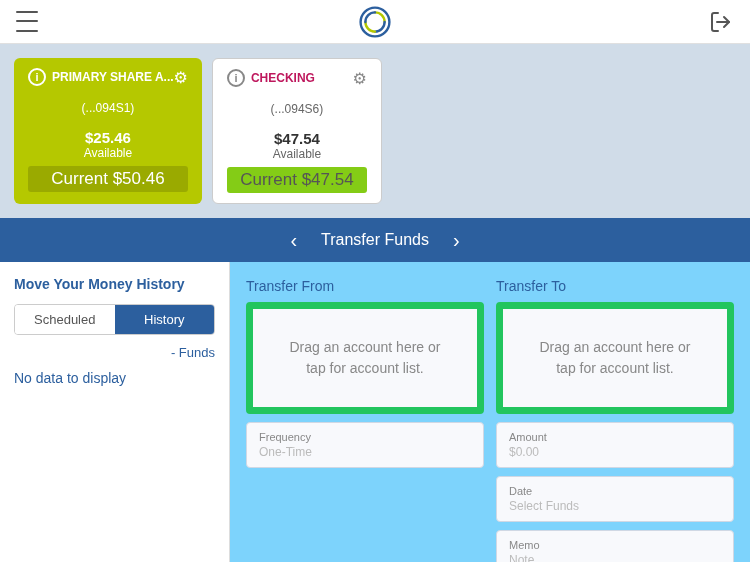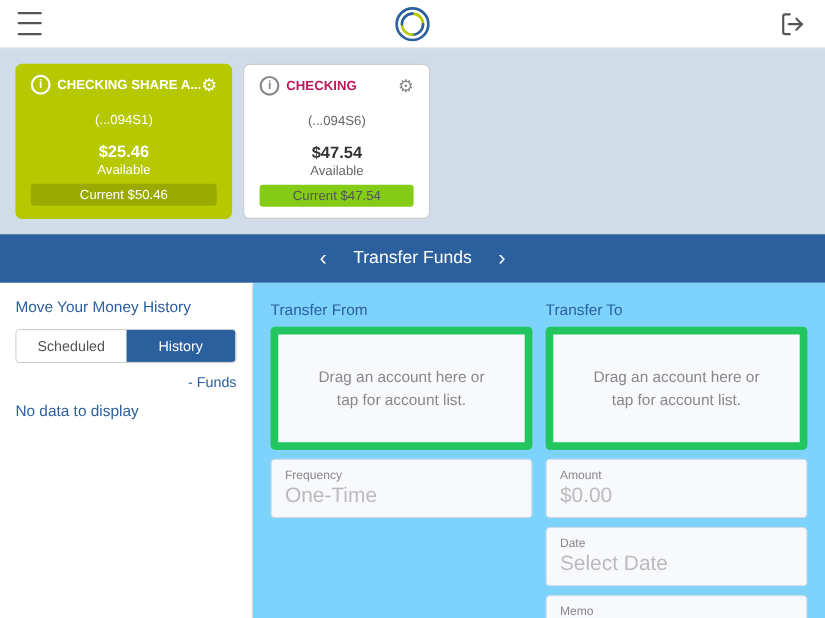--- a/index.html
+++ b/index.html
@@ -130,21 +130,21 @@
       text-align: center;
       margin-bottom: 6px;
     }
     .account-card.primary .card-available { color: #fff; }
     .account-card.checking .card-available { color: #666; }
 
     .card-current {
       background: rgba(0,0,0,0.15);
       border-radius: 3px;
       text-align: center;
-      font-size: 12px;
+      font-size: 17px;
       padding: 3px 8px;
       margin-top: 4px;
     }
     .account-card.primary .card-current { color: #fff; }
     .account-card.checking .card-current { color: #555; background: #84cc16; }
 
     
     .tab-bar {
       background: #2c5f9e;
       height: 44px;
@@ -175,21 +175,21 @@
     .sidebar {
       width: 230px;
       background: #fff;
       padding: 14px;
       border-right: 1px solid #ddd;
       flex-shrink: 0;
     }
 
     .sidebar-title {
       font-size: 14px;
-      font-weight: 400;
+      font-weight: 700;
       color: #2c5f9e;
       margin-bottom: 12px;
     }
 
     .toggle-group {
       display: flex;
       border-radius: 4px;
       overflow: hidden;
       border: 1px solid #ccc;
       margin-bottom: 10px;
@@ -271,21 +271,21 @@
       border-radius: 4px;
       padding: 8px 12px;
       margin-top: 8px;
     }
     .field-label {
       font-size: 11px;
       color: #888;
       margin-bottom: 2px;
     }
     .field-value {
-      font-size: 19px;
+      font-size: 12px;
       color: #bbb;
     }
 
     
     .footer {
       display: flex;
       height: 44px;
     }
     .footer-btn {
       flex: 1;
@@ -327,21 +327,21 @@
       <path d="M21 12H9" stroke="#555" stroke-width="2" stroke-linecap="round"></path>
     </svg>
   </div>
 </div>
 
 <div class="accounts-area">
   <div class="account-card primary">
     <div class="card-top">
       <div class="card-info-row">
         <div class="info-icon">i</div>
-        <span class="card-name">CHECKING SHARE A...</span>
+        <span class="card-name">PRIMARY SHARE A...</span>
       </div>
       <span class="gear-icon">⚙</span>
     </div>
     <div class="card-acct-num">(...094S1)</div>
     <div class="card-balance">$25.46</div>
     <div class="card-available">Available</div>
     <div class="card-current">Current $50.46</div>
   </div>
 
   <div class="account-card checking">
@@ -396,21 +396,21 @@
         <div class="drop-zone">Drag an account here or tap
 for account list.</div>
 
         <div class="field-group">
           <div class="field-label">Amount</div>
           <div class="field-value">$0.00</div>
         </div>
 
         <div class="field-group">
           <div class="field-label">Date</div>
-          <div class="field-value">Select Date</div>
+          <div class="field-value">Select Funds</div>
         </div>
 
         <div class="field-group">
           <div class="field-label">Memo</div>
           <div class="field-value">Note</div>
         </div>
       </div>
     </div>
 
   </div>

